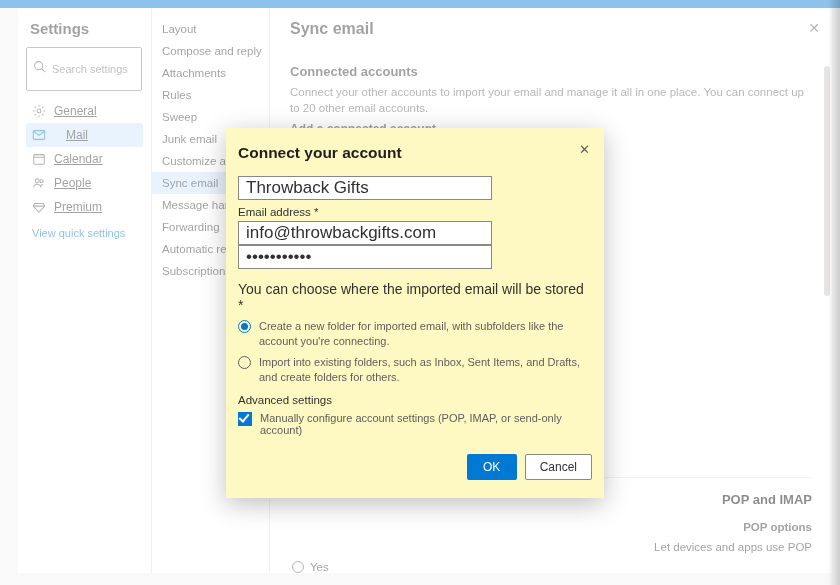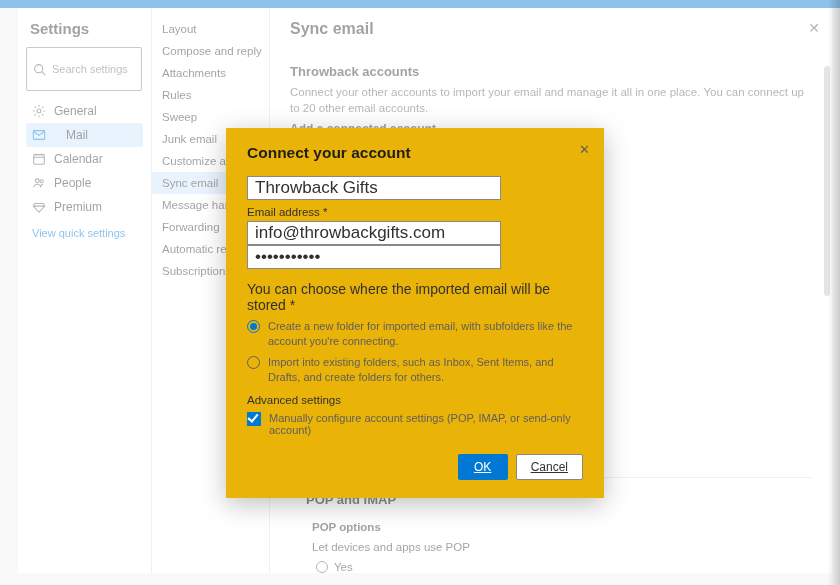--- a/index.html
+++ b/index.html
@@ -4,71 +4,71 @@
 <style>
 * { box-sizing: border-box; margin: 0; padding: 0; font-family: "Segoe UI", Arial, sans-serif; }
 html, body { width: 840px; height: 585px; overflow: hidden; background: #444; }
 .app { position: relative; width: 840px; height: 585px; background: #f3f2f1; }
 .topbar { height: 8px; background: #0078d4; }
 .main { position: absolute; top: 8px; left: 18px; right: 8px; bottom: 12px; background: #fff; display: flex; }
 
 
 .sidebar { width: 134px; padding: 10px 8px; border-right: 1px solid #e1dfdd; }
 .sidebar h3 { font-size: 15px; font-weight: 600; color: #323130; margin: 2px 0 10px 4px; }
-.searchbox { display: flex; align-items: center; height: 44px; width: 116px; border: 1px solid #8a8886; border-radius: 2px; padding: 12px 6px; margin-bottom: 8px; background: #fff; }
+.searchbox { display: flex; height: 44px; width: 116px; border: 1px solid #8a8886; border-radius: 2px; padding: 12px 6px; margin-bottom: 8px; background: #fff; }
 .searchbox svg { width: 13px; height: 13px; }
 .searchbox input { border: 0; outline: 0; font-size: 11px; margin-left: 6px; width: 80px; color: #605e5c; background: transparent; }
 
-.nav-item { display: flex; align-items: center; height: 24px; padding: 0 6px; font-size: 12px; color: #323130; cursor: pointer; border-radius: 2px; }
+.nav-item { display: flex; align-items: center; height: 24px; padding: 0 6px; font-size: 12px; color: #323130; cursor: pointer; border-radius: 2px; text-decoration: underline; }
 .nav-item svg, .nav-item .ic { width: 14px; height: 14px; margin-right: 8px; flex-shrink: 0; }
 .nav-item.selected { background: #cfe4fa; gap: 12px; }
 .view-quick { font-size: 11px; color: #0078d4; margin: 8px 0 0 6px; cursor: pointer; }
 
 
 .submenu { width: 118px; padding: 10px 0; border-right: 1px solid #e1dfdd; }
 .submenu-item { font-size: 11.5px; color: #323130; padding: 5px 10px; cursor: pointer; white-space: nowrap; overflow: hidden; }
 .submenu-item.selected { background: #cfe4fa; }
 
 
 .panel { flex: 1; padding: 12px 20px; overflow: hidden; position: relative; }
 .panel h2 { font-size: 16px; font-weight: 600; color: #323130; }
 .close-panel { position: absolute; top: 12px; right: 12px; font-size: 14px; color: #605e5c; cursor: pointer; }
 .section { margin-top: 26px; }
 .section h4 { font-size: 13px; font-weight: 600; color: #323130; margin-bottom: 6px; }
 .section p { font-size: 11.5px; color: #605e5c; line-height: 1.35; margin-bottom: 6px; }
 .section .link { font-size: 12px; color: #323130; font-weight: 600; margin-bottom: 8px; }
 .gmail { width: 24px; height: 18px; margin-top: 6px; }
-.panel-bottom { position: absolute; bottom: 0; left: 36px; right: 20px; }
+.panel-bottom { position: absolute; bottom: 0; left: 12px; right: 20px; text-align: right; }
 .hr { border: 0; border-top: 1px solid #e1dfdd; margin-bottom: 14px; }
 .pop-opt { font-size: 11.5px; color: #323130; margin-left: 6px; margin-bottom: 8px; }
 .radio-row { display: flex; align-items: center; font-size: 11.5px; color: #323130; margin-left: 10px; }
 .radio-row .r { width: 12px; height: 12px; border: 1px solid #605e5c; border-radius: 50%; margin-right: 6px; }
 
 .scrollbar { position: absolute; top: 58px; right: 2px; width: 6px; height: 230px; background: #c8c6c4; border-radius: 3px; }
 
 
 .overlay { position: absolute; inset: 0; background: rgba(255,255,255,0.55); }
-.dialog { position: absolute; top: 128px; left: 226px; width: 378px; background: #eab308; box-shadow: 0 6px 24px rgba(0,0,0,0.25); padding: 16px 21px 18px; }
+.dialog { position: absolute; top: 128px; left: 226px; width: 378px; background: #fef9c3; box-shadow: 0 6px 24px rgba(0,0,0,0.25); padding: 16px 12px 18px; }
 .dialog h3 { font-size: 15.5px; font-weight: 600; color: #201f1e; margin-bottom: 14px; }
 .dlg-close { position: absolute; top: 14px; right: 14px; font-size: 13px; color: #605e5c; cursor: pointer; }
 .field-label { font-size: 11.5px; color: #323130; margin-bottom: 3px; margin-top: 6px; }
 .field-input { width: 254px; height: 24px; border: 1px solid #8a8886; padding: 0 7px; font-size: 17px; color: #323130; outline: none; background: #fff; }
 .store-label { font-size: 14px; color: #323130; margin-top: 12px; margin-bottom: 6px; }
 .opt-row { display: flex; align-items: flex-start; margin-bottom: 6px; justify-content: space-between; }
 .opt-row .radio { width: 13px; height: 13px; border: 1px solid #0078d4; border-radius: 50%; margin-right: 8px; margin-top: 1px; flex-shrink: 0; position: relative; }
 .opt-row .radio.on::after { content:""; position:absolute; inset:2px; background:#0078d4; border-radius:50%; }
 .opt-row .radio.plain { border-color: #605e5c; }
 .opt-row .txt { font-size: 11px; color: #605e5c; line-height: 1.35; }
 .adv { font-size: 11.5px; color: #323130; margin-top: 10px; margin-bottom: 6px; }
 .chk-row { display:flex; align-items:flex-start; }
 .chk-row .chk { width:14px; height:14px; background:#0078d4; margin-right:8px; flex-shrink:0; position:relative; }
 .chk-row .chk::after { content:""; position:absolute; left:3px; top:0px; width:4px; height:8px; border:solid #fff; border-width:0 2px 2px 0; transform:rotate(40deg); }
 .chk-row .txt { font-size:11px; color:#605e5c; }
 .btn-row { display:flex; justify-content:flex-end; gap:8px; margin-top:18px; }
-.btn { height:26px; min-width:50px; padding:0 14px; font-size:12px; border-radius:2px; cursor:pointer;text-decoration:underline; }
+.btn { height:26px; min-width:50px; padding:0 14px; font-size:12px; border-radius:2px; cursor:pointer; }
 .btn.primary { background:#0078d4; color:#fff; border:0; }
 .btn.secondary { background:#fff; color:#323130; border:1px solid #8a8886; }
 
 .shadow-edge { position:absolute; right:0; top:0; bottom:0; width:12px; background:linear-gradient(to left, rgba(0,0,0,0.18), transparent); pointer-events:none;}
 </style>
 </head>
 <body>
 
 <div class="app">
   <div class="topbar"></div>
@@ -136,21 +136,21 @@
       <div class="submenu-item">Automatic replies</div>
       <div class="submenu-item">Subscriptions</div>
     </div>
 
     <div class="panel">
       <h2>Sync email</h2>
       <span class="close-panel">✕</span>
       <div class="scrollbar"></div>
 
       <div class="section">
-        <h4>Throwback accounts</h4>
+        <h4>Connected accounts</h4>
         <p>Connect your other accounts to import your email and manage it all in one place. You can connect up to 20 other email accounts.</p>
         <div class="link">Add a connected account</div>
         <svg class="gmail" viewBox="0 0 24 18">
             <path fill="#E53935" d="M2 2h20v14H2z" opacity="0"></path>
             <path fill="#E53935" d="M2 2l10 8L22 2v3l-10 8L2 5z"></path>
             <path fill="#fff" d="M2 5v11h3V8l7 5 7-5v8h3V5l-10 8z" opacity="0"></path>
             <path stroke="#E53935" stroke-width="2" fill="none" d="M2 3v13h3V8l7 5 7-5v8h3V3"></path>
           </svg>
       </div>
 

